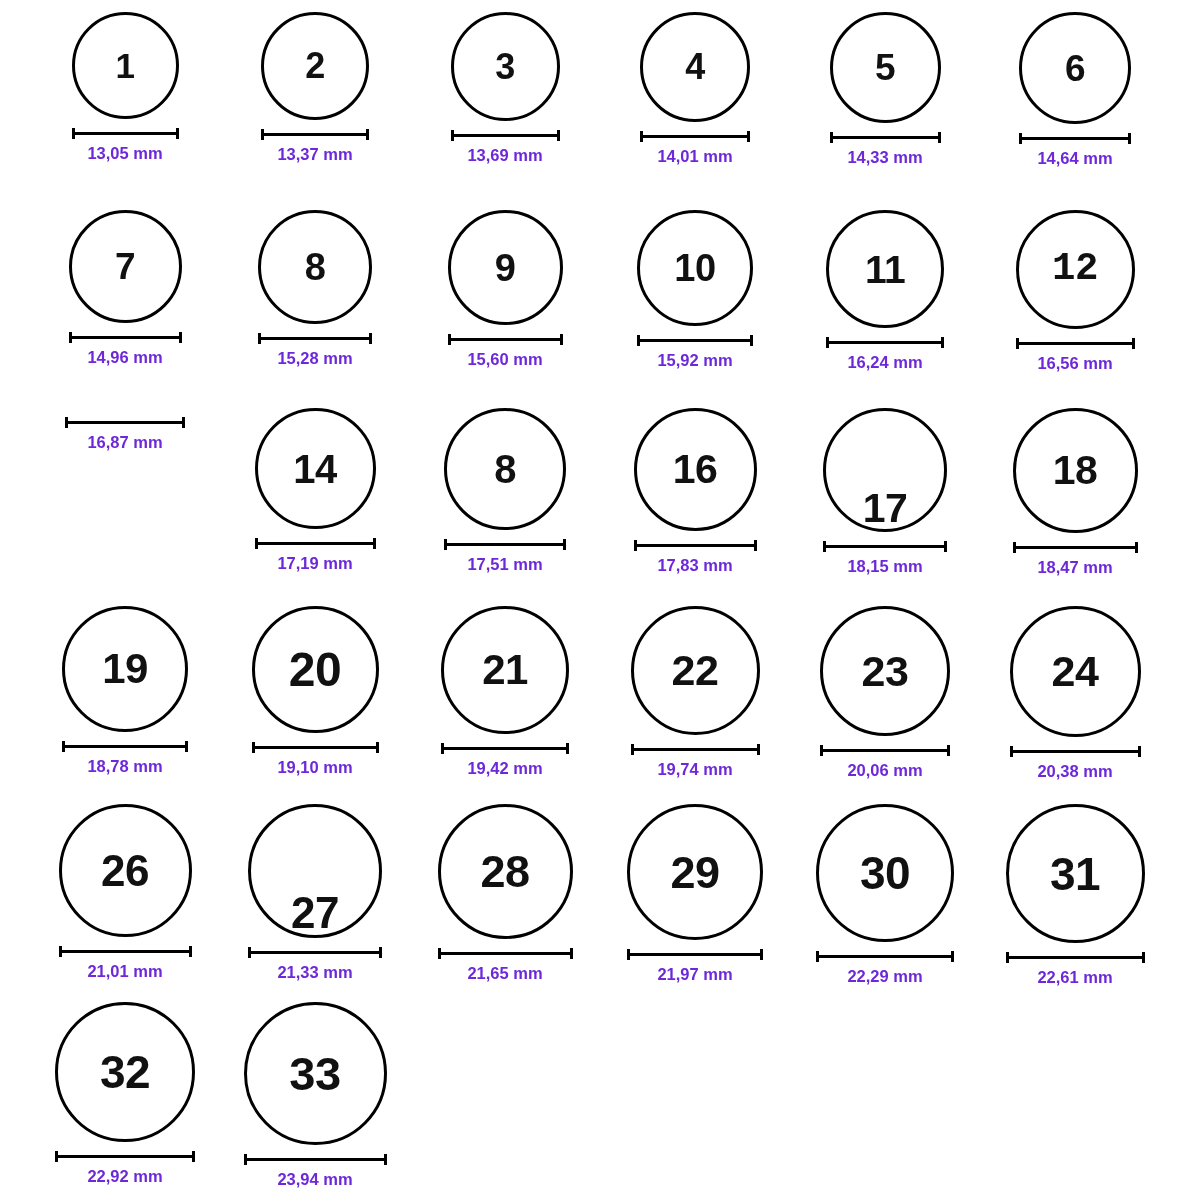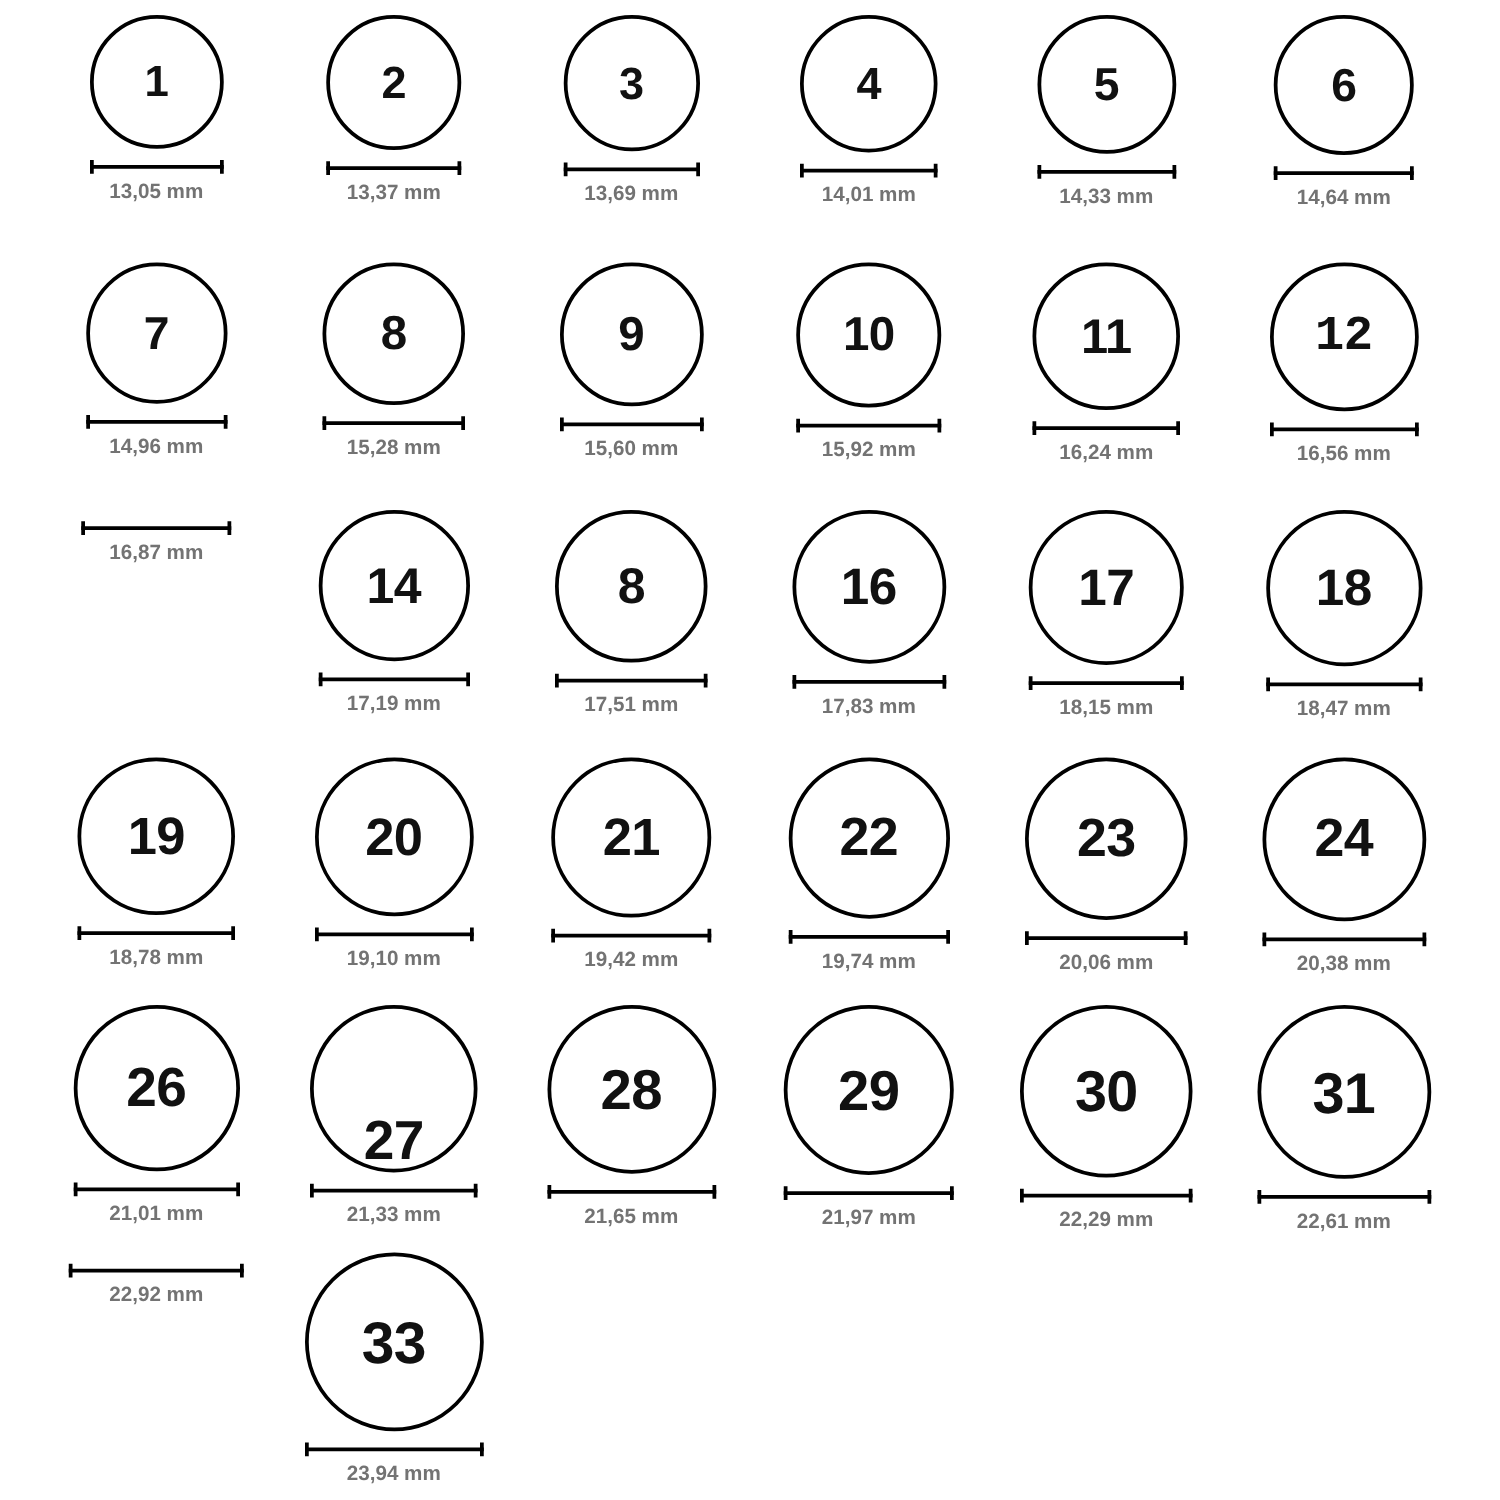--- a/index.html
+++ b/index.html
@@ -73,21 +73,21 @@
     width: 3px;
     height: 11px;
     background: #000000;
   }
   .measure .bar::before { left: 0; }
   .measure .bar::after { right: 0; }
   .mm-label {
     margin-top: 5px;
     font-size: 16.5px;
     font-weight: bold;
-    color: #737373;
+    color: #6d28d9;
     white-space: nowrap;
   }
 </style>
 </head>
 <body>
 
 <div id="sizer-chart">
   <div class="grid">
       <div class="cell">
         <div class="ring" style="width: 107px; height: 107px;">
@@ -224,21 +224,21 @@
       <div class="cell">
         <div class="ring" style="width: 123px; height: 123px;">
           <span class="ring-number" style="font-size: 41px;">16</span>
         </div>
         <div class="measure">
           <div class="bar" style="width: 123px;"></div>
         </div>
         <div class="mm-label">17,83 mm</div>
       </div>
       <div class="cell">
-        <div class="ring" style="width: 124px; height: 124px;">
+        <div class="ring" style="width: 124px; height: 124px; align-items: flex-end;">
           <span class="ring-number" style="font-size: 41px;">17</span>
         </div>
         <div class="measure">
           <div class="bar" style="width: 124px;"></div>
         </div>
         <div class="mm-label">18,15 mm</div>
       </div>
       <div class="cell">
         <div class="ring" style="width: 125px; height: 125px;">
           <span class="ring-number" style="font-size: 41px;">18</span>
@@ -252,21 +252,21 @@
         <div class="ring" style="width: 126px; height: 126px;">
           <span class="ring-number" style="font-size: 42px;">19</span>
         </div>
         <div class="measure">
           <div class="bar" style="width: 126px;"></div>
         </div>
         <div class="mm-label">18,78 mm</div>
       </div>
       <div class="cell">
         <div class="ring" style="width: 127px; height: 127px;">
-          <span class="ring-number" style="font-size: 42px;">20</span>
+          <span class="ring-number" style="font-size: 48px;">20</span>
         </div>
         <div class="measure">
           <div class="bar" style="width: 127px;"></div>
         </div>
         <div class="mm-label">19,10 mm</div>
       </div>
       <div class="cell">
         <div class="ring" style="width: 128px; height: 128px;">
           <span class="ring-number" style="font-size: 42px;">21</span>
         </div>
@@ -350,20 +350,23 @@
       <div class="cell">
         <div class="ring" style="width: 139px; height: 139px;">
           <span class="ring-number" style="font-size: 46px;">31</span>
         </div>
         <div class="measure">
           <div class="bar" style="width: 139px;"></div>
         </div>
         <div class="mm-label">22,61 mm</div>
       </div>
       <div class="cell">
+        <div class="ring" style="width: 140px; height: 140px;">
+          <span class="ring-number" style="font-size: 46px;">32</span>
+        </div>
         <div class="measure">
           <div class="bar" style="width: 140px;"></div>
         </div>
         <div class="mm-label">22,92 mm</div>
       </div>
       <div class="cell">
         <div class="ring" style="width: 143px; height: 143px;">
           <span class="ring-number" style="font-size: 47px;">33</span>
         </div>
         <div class="measure">

